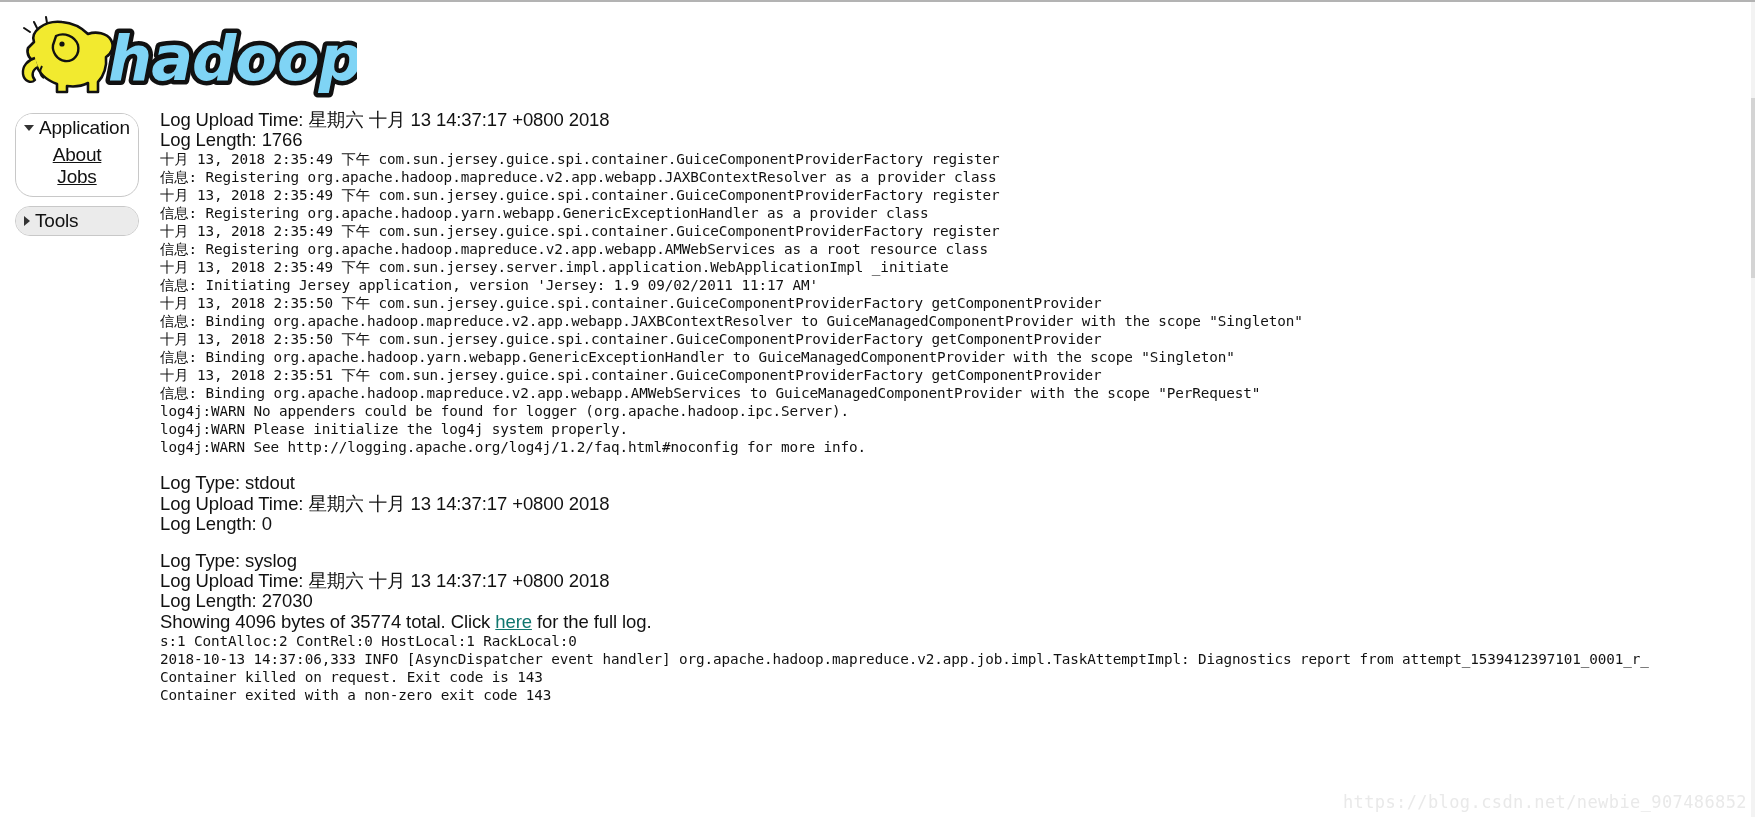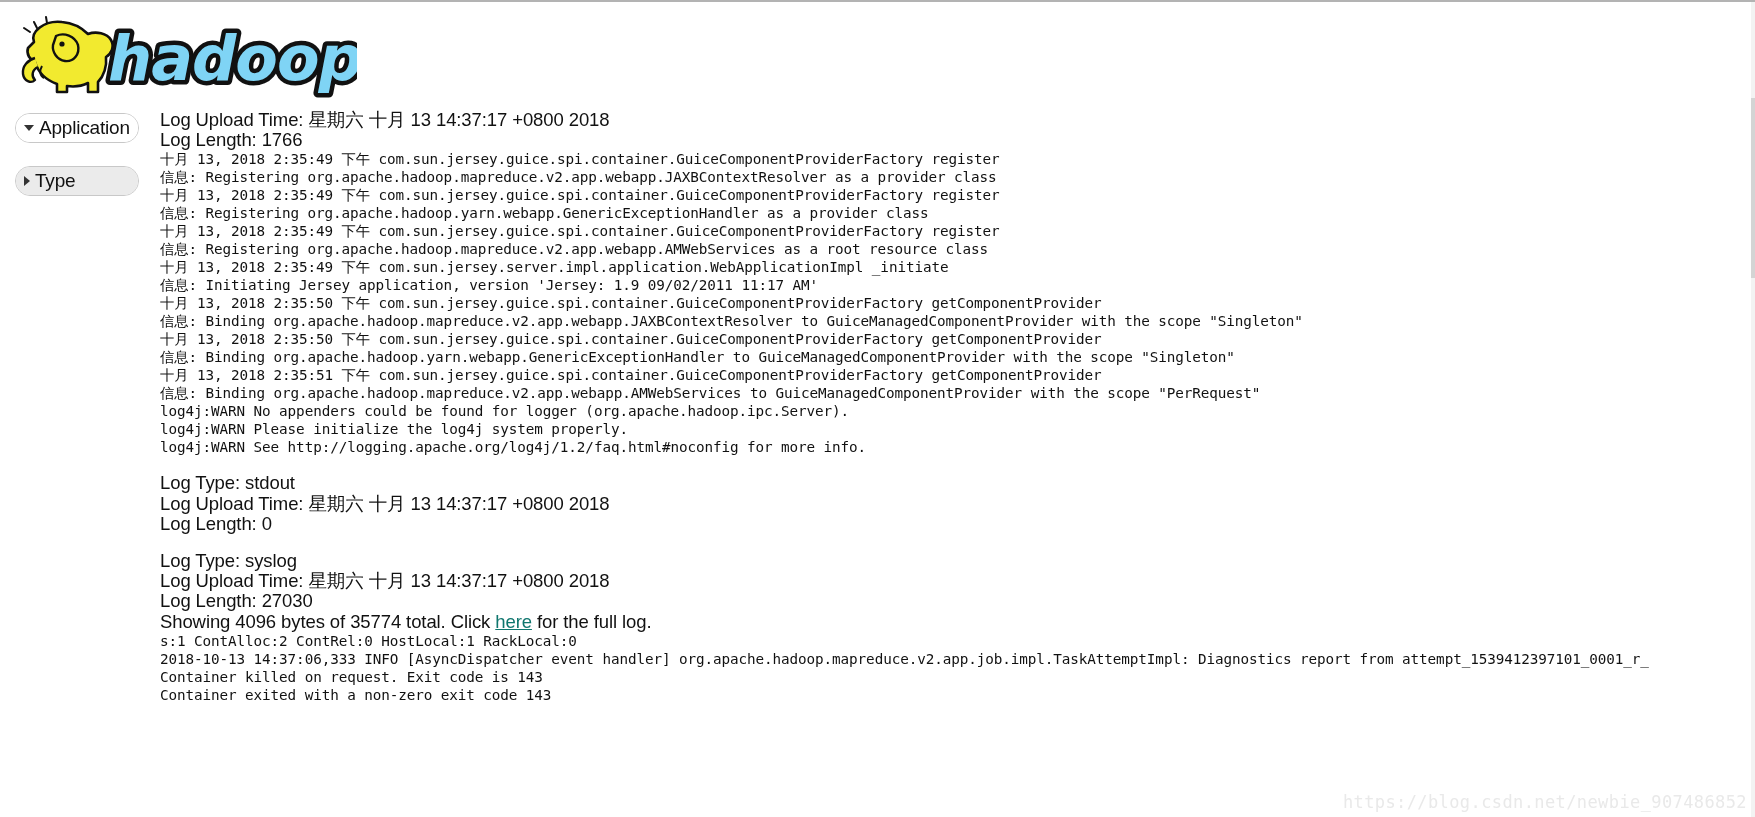--- a/index.html
+++ b/index.html
@@ -35,21 +35,21 @@
   #sidebar {
     position: absolute;
     left: 15px;
     top: 111px;
     width: 124px;
   }
   .nav-block {
     border: 1px solid #c8c8c8;
     border-radius: 18px;
     background: #ffffff;
-    margin-bottom: 23px;
+    margin-bottom: 9px;
     overflow: hidden;
   }
   .nav-header {
     display: flex;
     align-items: center;
     gap: 5px;
     padding: 3px 4px 3px 8px;
     font-size: 19px;
     color: #111;
     background: #ffffff;
@@ -194,26 +194,30 @@
     </svg>
   </div>
 
   <div id="sidebar">
 
     <div class="nav-block">
       <div class="nav-header">
         <span class="tri-down"></span>
         <span>Application</span>
       </div>
+      <div class="nav-links">
+        <a class="nav-link">About</a>
+        <a class="nav-link">Jobs</a>
+      </div>
     </div>
 
     <div class="nav-block collapsed">
       <div class="nav-header">
         <span class="tri-right"></span>
-        <span>Type</span>
+        <span>Tools</span>
       </div>
     </div>
 
   </div>
 
   <div id="content">
 
     <div>
       <div class="log-head">Log Upload Time: 星期六 十月 13 14:37:17 +0800 2018</div>
       <div class="log-head">Log Length: 1766</div>

